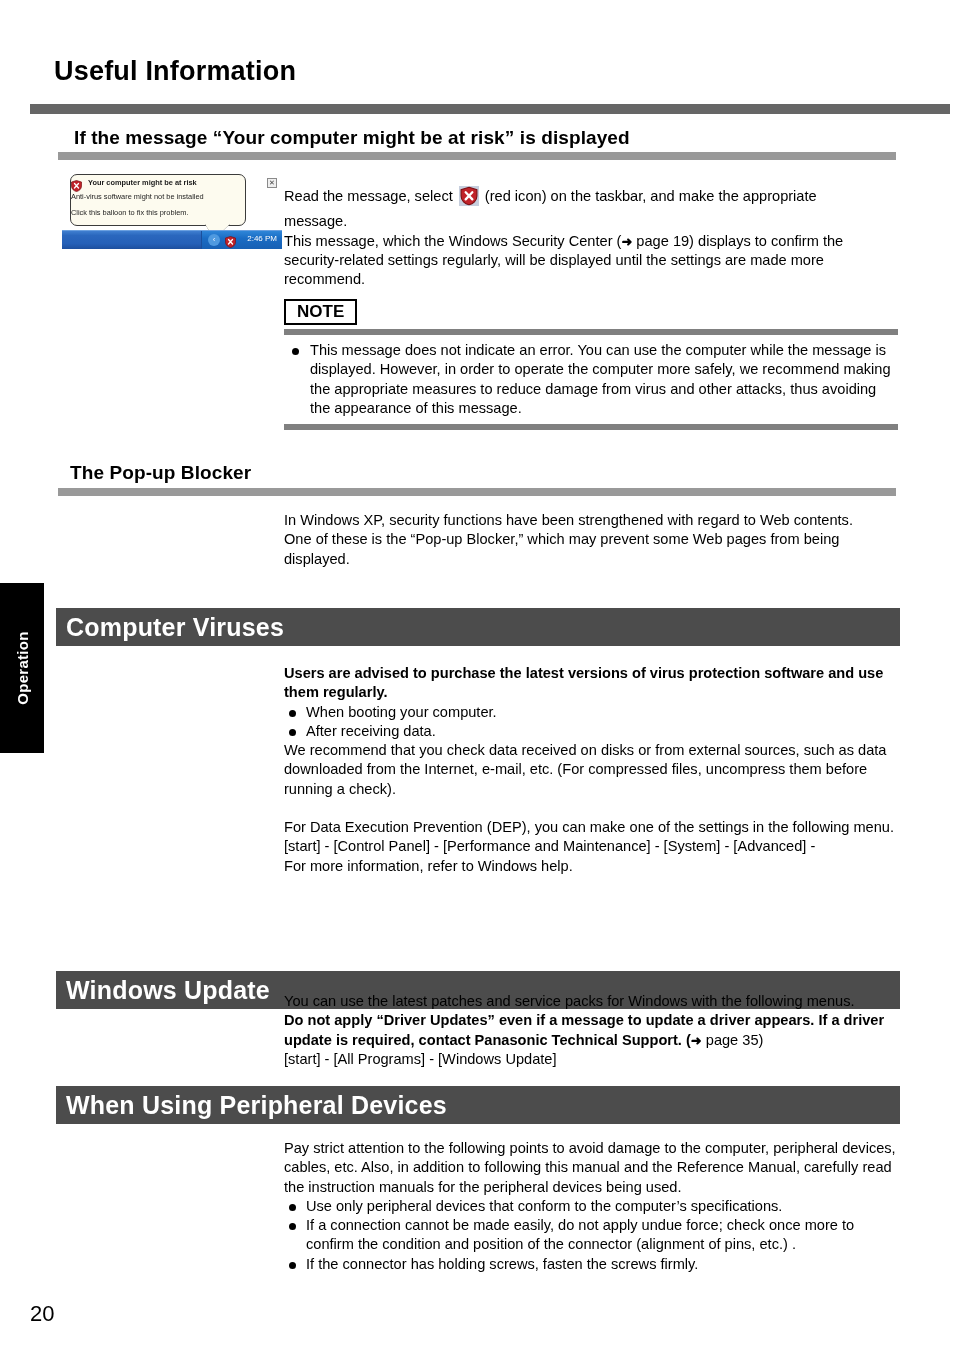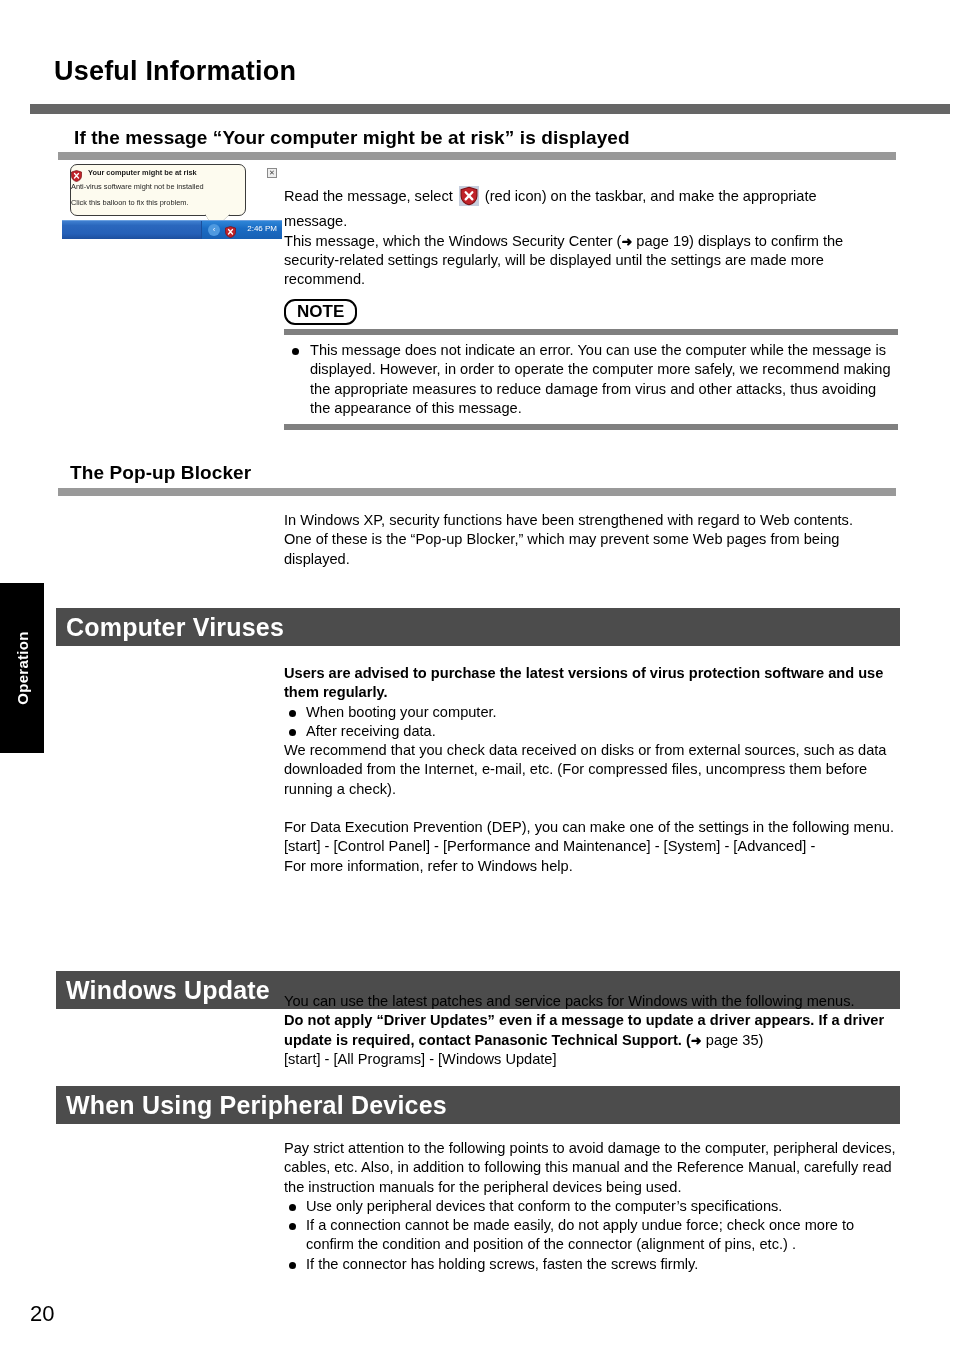--- a/index.html
+++ b/index.html
@@ -102,21 +102,21 @@
   .arrow {
     font-weight: bold;
     font-size: 13px;
   }
 
   
   .note-wrap { position: absolute; }
   .note-badge {
     display: inline-block;
     border: 2.6px solid #000;
-    border-radius: 11px;
+    border-radius: 0;
     padding: 1px 11px 2px 11px;
     font-size: 17px;
     font-weight: bold;
     line-height: 19px;
     background: #fff;
   }
   .note-rule-top {
     width: 614px;
     height: 6px;
     background: #808080;
@@ -162,21 +162,21 @@
     position: absolute;
     left: 30px;
     top: 1301px;
     font-size: 22px;
   }
 
   
   .shot {
     position: absolute;
     left: 62px;
-    top: 164px;
+    top: 174px;
     width: 220px;
     height: 55px;
   }
   .shot .balloon {
     position: absolute;
     left: 8px;
     top: 0px;
     width: 176px;
     height: 52px;
     background: #fdfbef;

